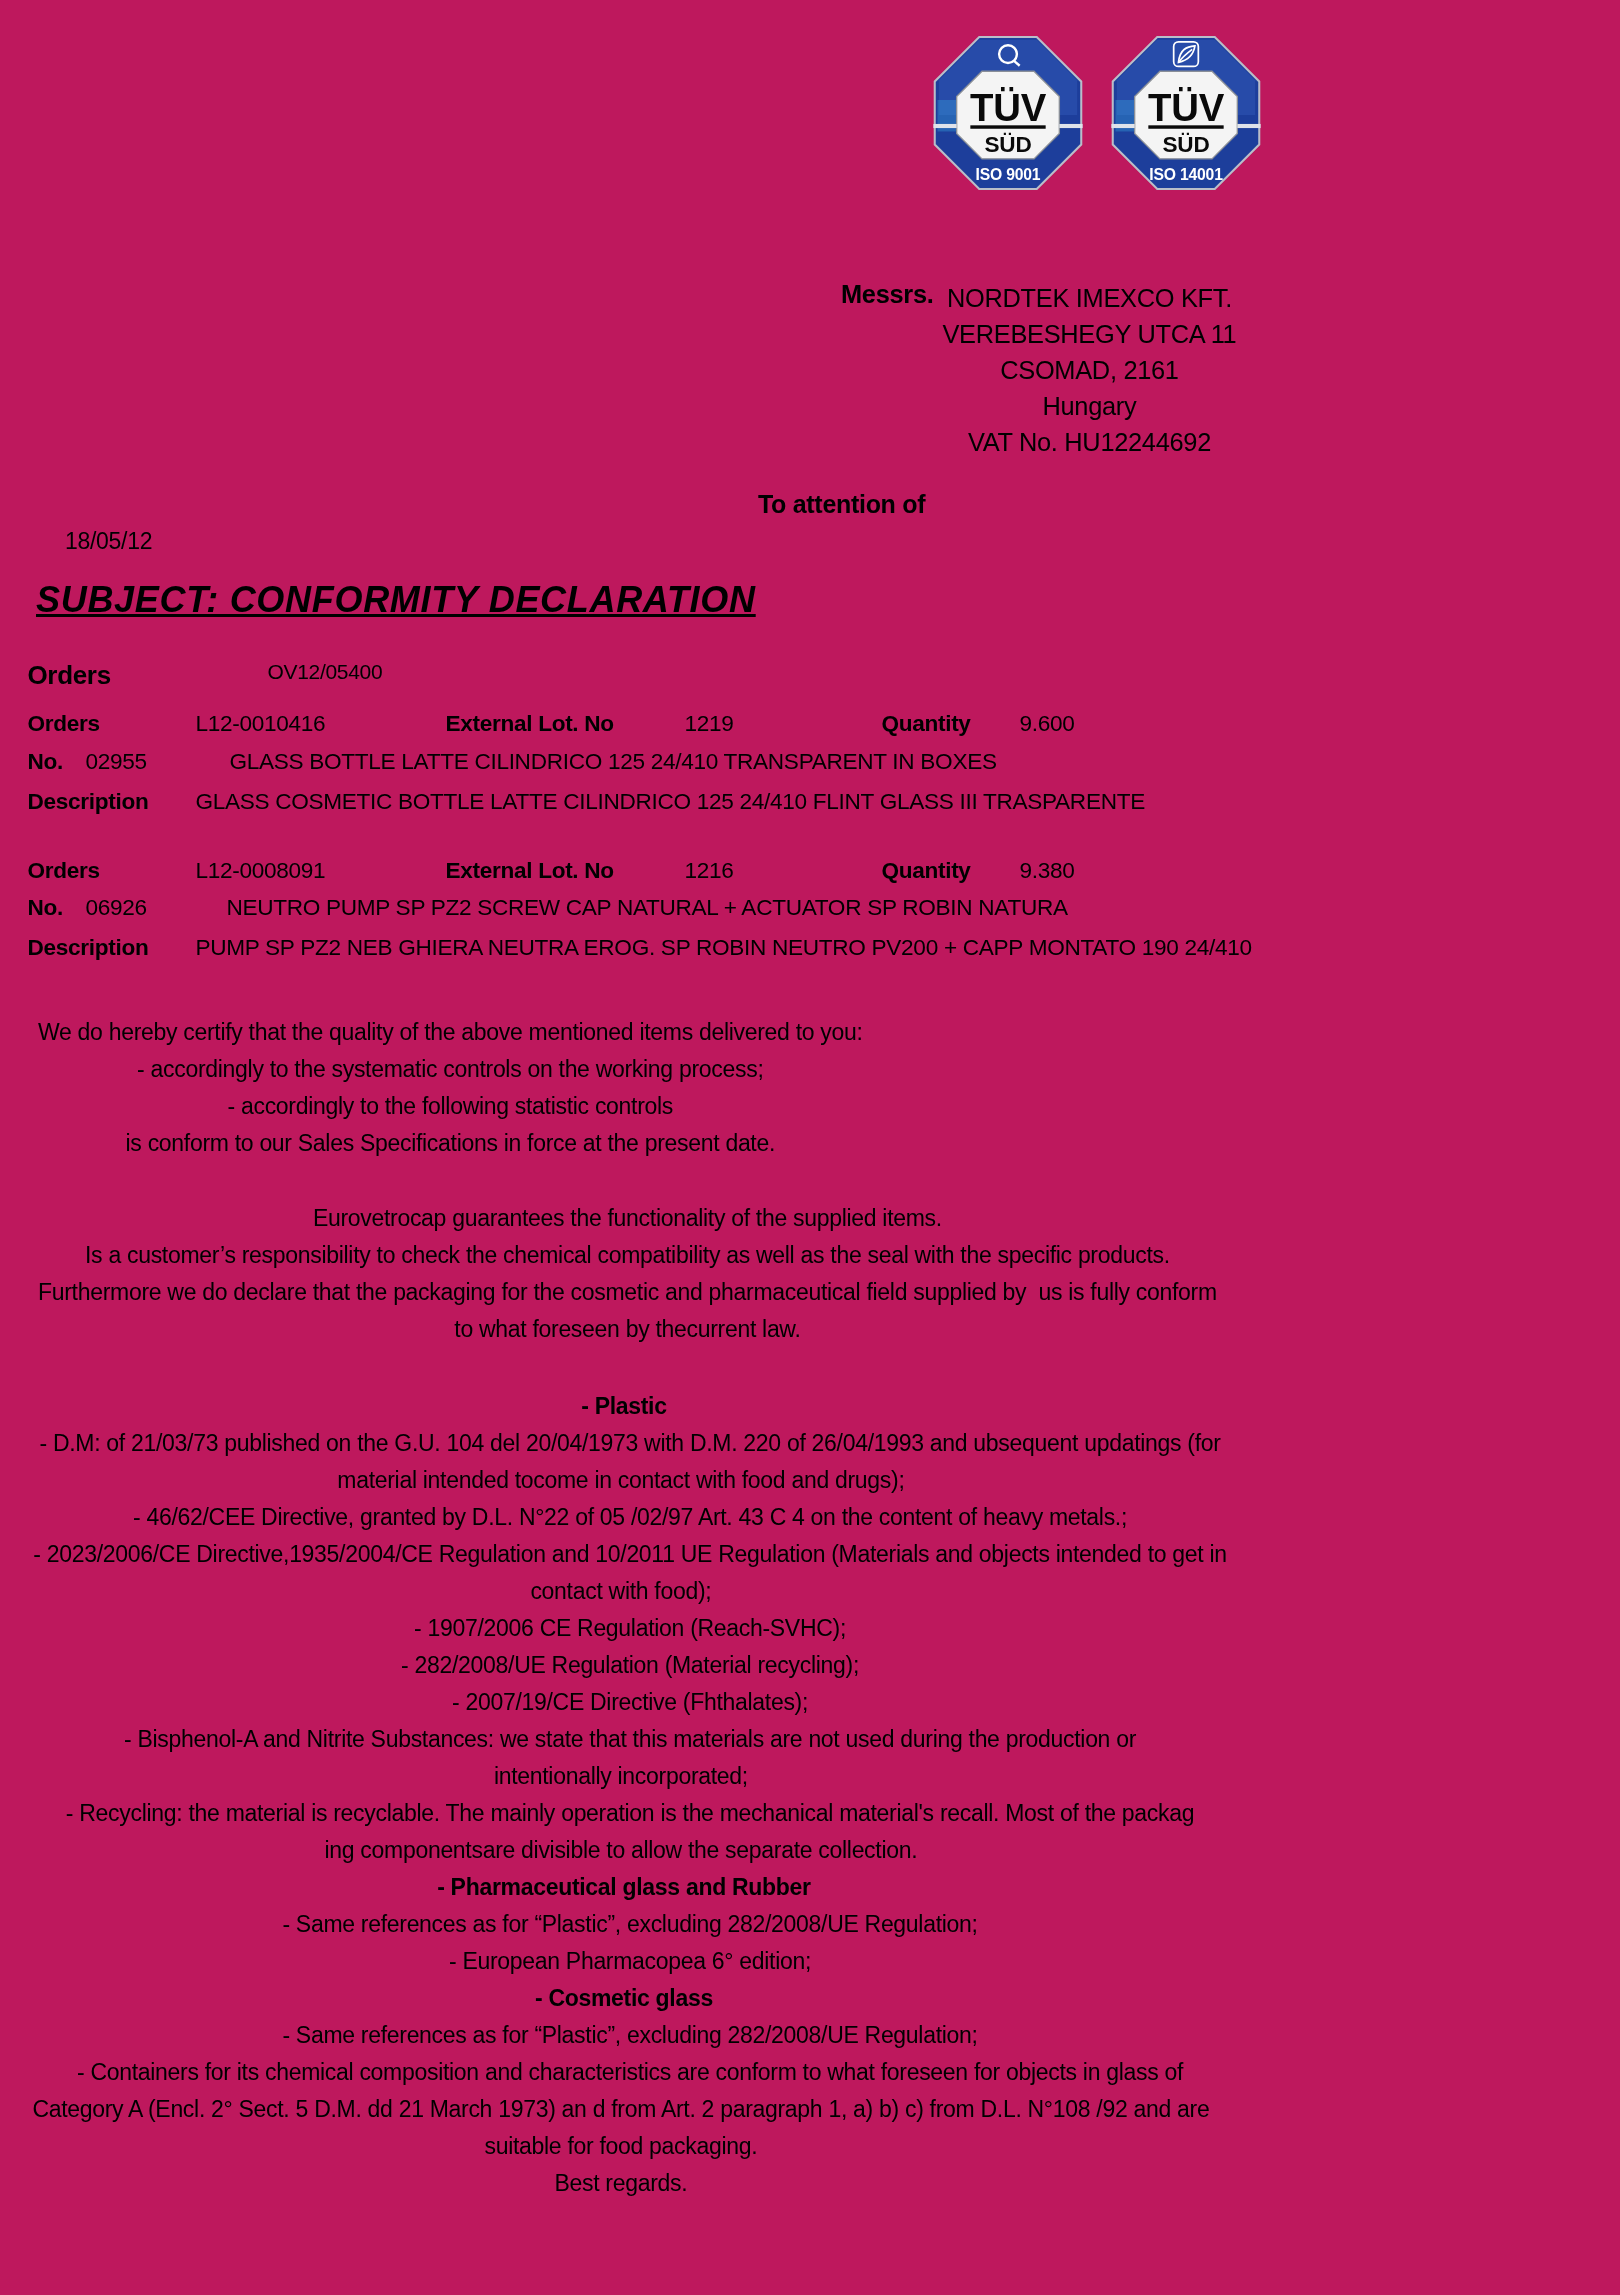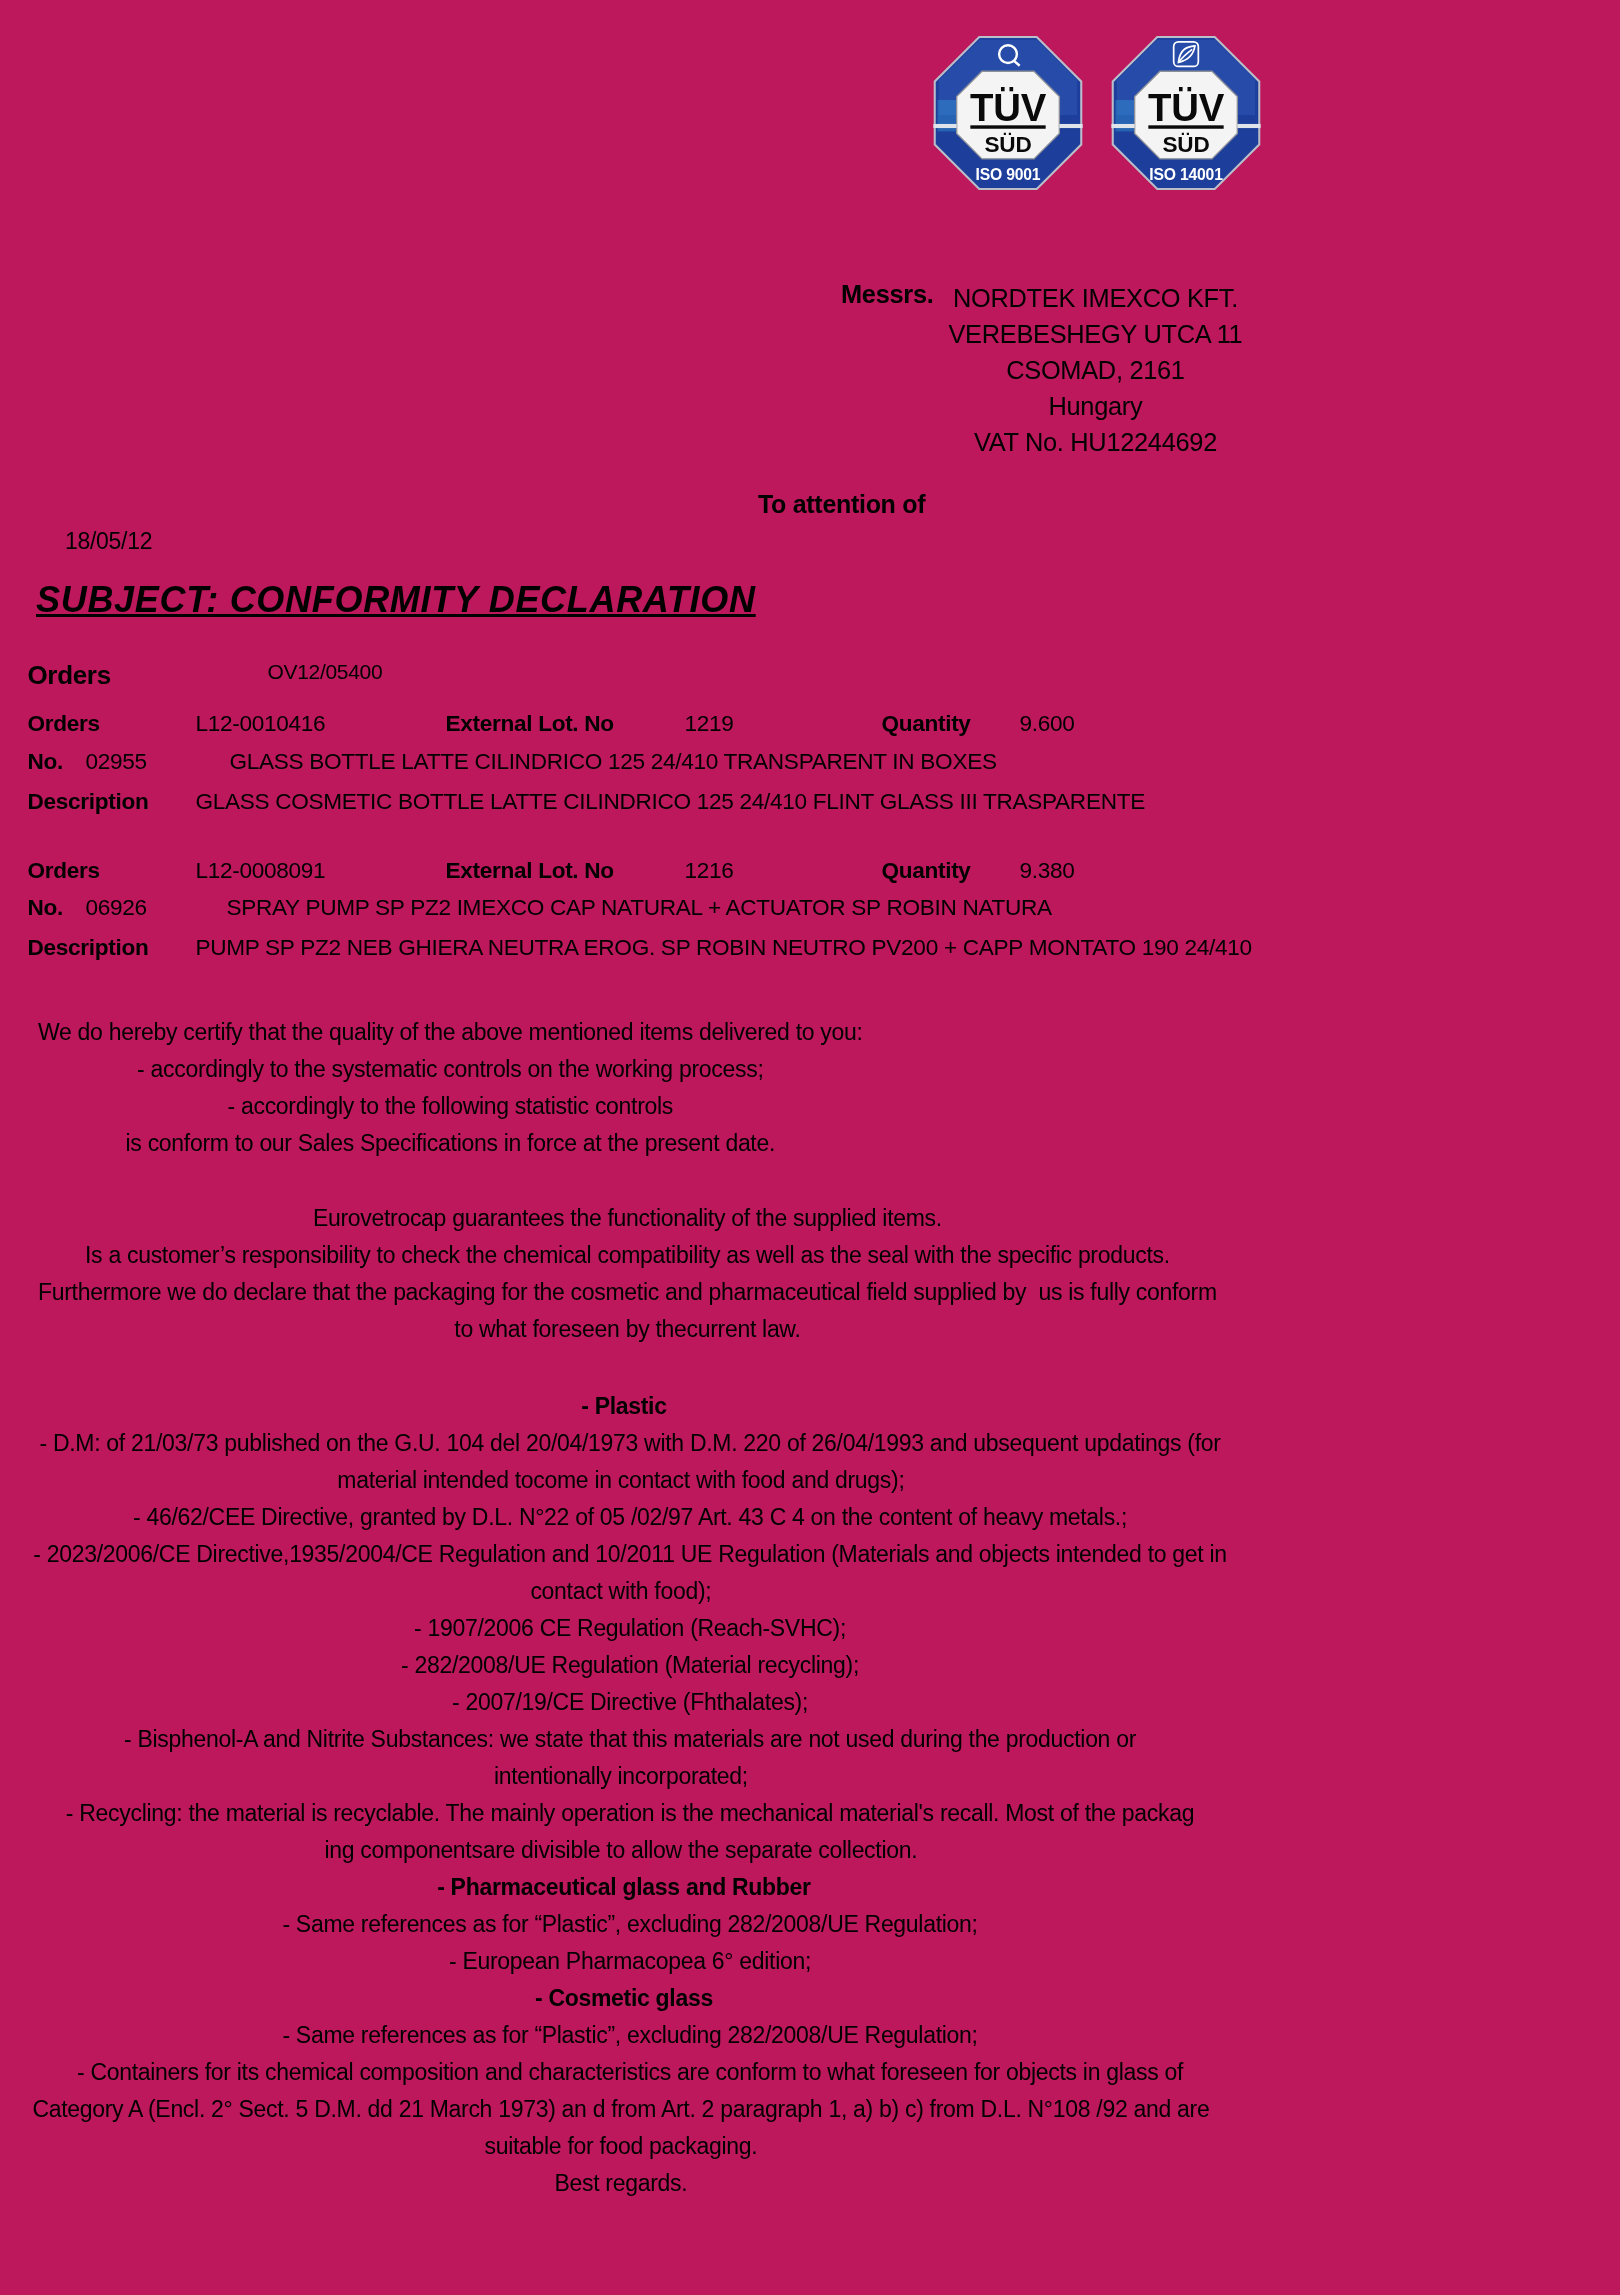--- a/index.html
+++ b/index.html
@@ -8,21 +8,21 @@
     font-family:"Liberation Sans",sans-serif;color:#000;letter-spacing:-0.3px;
     overflow:hidden;
     text-align:center;
   }
   .abs{position:absolute;}
   .b{font-weight:bold;}
   
   #logos{left:932px;top:34px;display:flex;gap:26px;}
   
   #addr{left:841px;top:280px;display:flex;align-items:flex-start;font-size:25.4px;}
-  #addr .messrs{font-weight:bold;margin-right:15px;}
+  #addr .messrs{font-weight:bold;margin-right:9px;}
   #addr .lines div{line-height:36px;white-space:nowrap;}
   
   #to-attn{left:758px;top:490px;font-size:25px;font-weight:bold;white-space:nowrap;}
   #date{left:65px;top:528px;font-size:23px;}
   #subject{left:36px;top:579px;font-size:36px;font-weight:bold;font-style:italic;letter-spacing:0.7px;white-space:nowrap;text-decoration:underline;}
   
   .orow{position:absolute;height:34px;font-size:22.6px;white-space:nowrap;}
   .orow span{position:absolute;white-space:pre;}
   #orders-heading{left:27.4px;top:660px;width:686px;height:41px;}
   #orders-heading .lab{position:absolute;left:0;font-size:26px;font-weight:bold;}
@@ -125,21 +125,21 @@
       <span class="b" style="left:0;">Orders</span>
       <span style="left:168px;">L12-0008091</span>
       <span class="b" style="left:418px;">External Lot. No</span>
       <span style="left:657px;">1216</span>
       <span class="b" style="left:854px;">Quantity</span>
       <span style="left:992px;">9.380</span>
     </div>
     <div class="orow" style="top:37px;">
       <span class="b" style="left:0;">No.</span>
       <span style="left:58px;">06926</span>
-      <span style="left:199px;">SPRAY PUMP SP PZ2 IMEXCO CAP NATURAL + ACTUATOR SP ROBIN NATURA</span>
+      <span style="left:199px;">NEUTRO PUMP SP PZ2 SCREW CAP NATURAL + ACTUATOR SP ROBIN NATURA</span>
     </div>
     <div class="orow" style="top:77px;">
       <span class="b" style="left:0;">Description</span>
       <span style="left:168px;">PUMP SP PZ2 NEB GHIERA NEUTRA EROG. SP ROBIN NEUTRO PV200 + CAPP MONTATO 190 24/410</span>
     </div>
   </div>
 
   <div id="certify" class="abs para">
     <div>We do hereby certify that the quality of the above mentioned items delivered to you:</div>
     <div>- accordingly to the systematic controls on the working process;</div>

